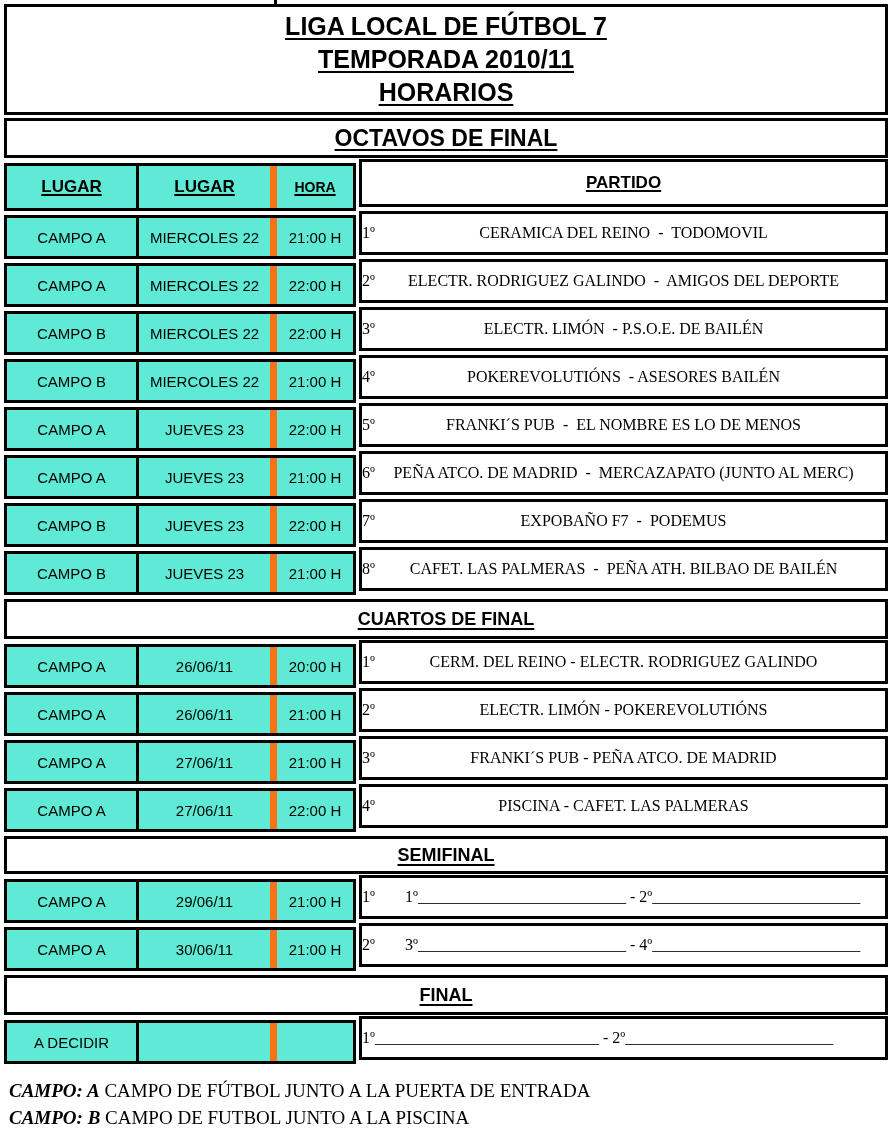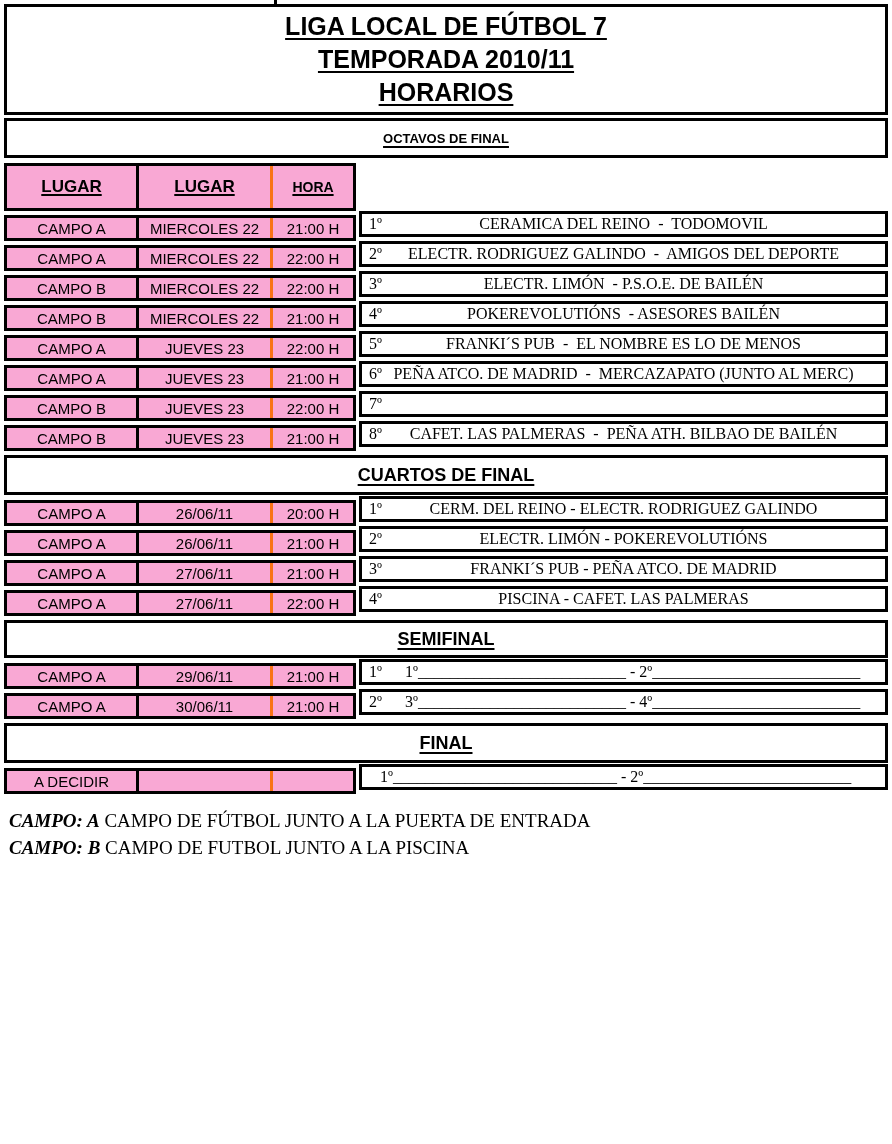--- a/index.html
+++ b/index.html
@@ -25,54 +25,54 @@
 
   .section-box {
     height: 40px; margin-bottom: 5px;
     display: flex; align-items: center; justify-content: center;
   }
   .section-box.sm { height: 38px; }
   .section-title {
     font-weight: bold; font-size: 18px;
     text-decoration: underline; text-decoration-thickness: 2px; text-underline-offset: 3px;
   }
-  .section-title.big { font-size: 13px; }
-
-  .row { display: flex; margin-bottom: 4px; height: 26px; }
+  .section-title.big { font-size: 23px; }
+
+  .row { display: flex; margin-bottom: 4px; height: 44px; }
   .row.header-row { height: 48px; }
 
-  .left { width: 352px; border: 3px solid #000; display: flex; background: #f9a8d4; }
+  .left { width: 352px; border: 3px solid #000; display: flex; background: #5eead4; }
   .cell { display: flex; align-items: center; justify-content: center; font-size: 15px; overflow: hidden; }
   .c-lugar { width: 129px; }
   .c-fecha { width: 134px; border-left: 3px solid #000; }
-  .c-hora  { flex: 1; border-left: 3px solid #f97316; }
+  .c-hora  { flex: 1; border-left: 7px solid #f97316; }
 
   .right {
     flex: 1; margin-left: 3px; border: 3px solid #000; background: #fff;
     transform: translateY(-4px);
     position: relative; display: flex; align-items: center; justify-content: center;
     overflow: hidden;
   }
 
   .hdr {
     font-weight: bold; font-size: 17px;
     text-decoration: underline; text-decoration-thickness: 2px; text-underline-offset: 2px;
   }
   .hdr.small { font-size: 14px; }
 
   .num {
-    position: absolute; left: 7px; top: 50%; transform: translateY(-50%);
+    position: absolute; left: 0; top: 50%; transform: translateY(-50%);
     font-family: "Liberation Serif", serif; font-size: 16px;
   }
   .match {
     width: 100%; text-align: center; padding: 0 26px;
     font-family: "Liberation Serif", serif; font-size: 16px; white-space: pre;
   }
   .match.left-align { text-align: left; padding-left: 43px; }
-  .match.indent { padding-left: 18px; }
+  .match.indent { padding-left: 0; }
 
   .footer { margin-top: 13px; padding-left: 5px; font-family: "Liberation Serif", serif; font-size: 19px; line-height: 27px; }
   .footer .lead { font-weight: bold; font-style: italic; text-align: center; }
   .footer .rest { font-weight: normal; font-style: normal; }
 </style>
 </head>
 <body>
 
 <div class="sheet">
   <div class="tick"></div>
@@ -92,20 +92,23 @@
           <div class="cell c-lugar">
             <span class="hdr">LUGAR</span>
           </div>
           <div class="cell c-fecha">
             <span class="hdr">LUGAR</span>
           </div>
           <div class="cell c-hora">
             <span class="hdr small">HORA</span>
           </div>
         </div>
+        <div class="right">
+          <span class="hdr">PARTIDO</span>
+        </div>
       </div>
       <div class="row">
         <div class="left">
           <div class="cell c-lugar">
             <span>CAMPO A</span>
           </div>
           <div class="cell c-fecha">
             <span>MIERCOLES 22</span>
           </div>
           <div class="cell c-hora">
@@ -209,20 +212,21 @@
           </div>
           <div class="cell c-fecha">
             <span>JUEVES 23</span>
           </div>
           <div class="cell c-hora">
             <span>22:00 H</span>
           </div>
         </div>
         <div class="right">
           <span class="num">7º</span>
+          <span class="match">EXPOBAÑO F7  -  PODEMUS</span>
         </div>
       </div>
       <div class="row">
         <div class="left">
           <div class="cell c-lugar">
             <span>CAMPO B</span>
           </div>
           <div class="cell c-fecha">
             <span>JUEVES 23</span>
           </div>

